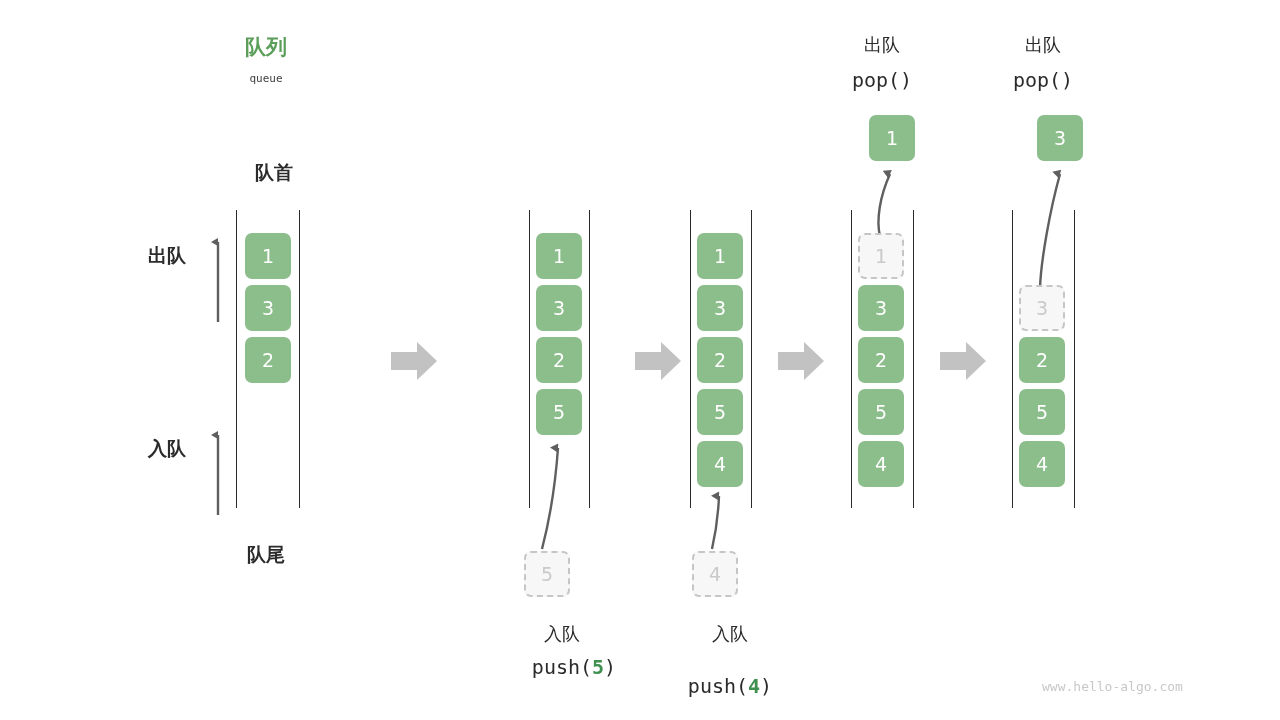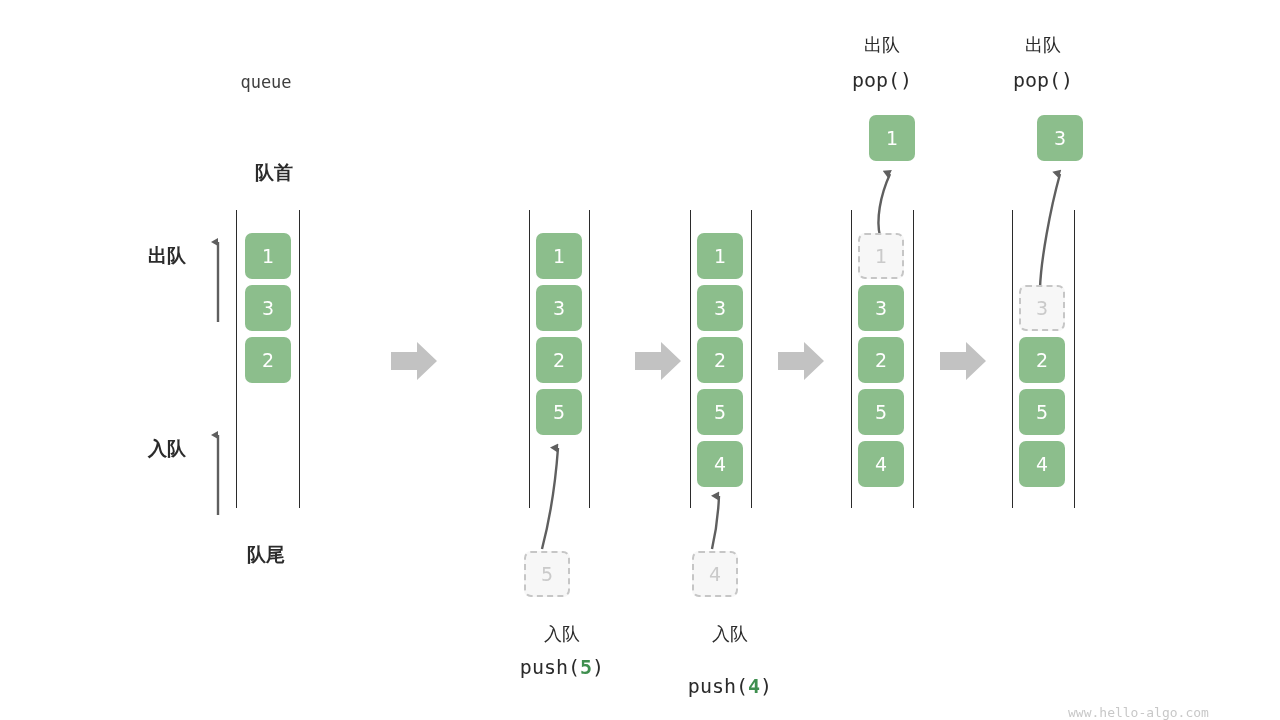--- a/index.html
+++ b/index.html
@@ -25,21 +25,21 @@
   
   .title-cn {
     font-size: 21px;
     font-weight: bold;
     color: #5a9e5a;
     text-align: center;
     white-space: nowrap;
   }
   .title-en {
     font-family: "DejaVu Sans Mono", "Liberation Mono", monospace;
-    font-size: 17px;
+    font-size: 11px;
     color: #3f3f3f;
     text-align: center;
     white-space: nowrap;
   }
   .endlabel {
     font-size: 19px;
     font-weight: bold;
     color: #2b2b2b;
     text-align: center;
     white-space: nowrap;
@@ -99,20 +99,21 @@
   
   .steparrow { width: 46px; height: 46px; }
 
   svg { overflow: visible; display: block; }
 </style>
 </head>
 <body>
 
 <div id="stage">
 
+  <div class="abs title-cn" style="left:196px; top:33px; width:140px;">队列</div>
   <div class="abs title-en" style="left:196px; top:72px; width:140px;">queue</div>
 
   <div class="abs endlabel" style="left:204px; top:160px; width:140px;">队首</div>
   <div class="abs endlabel" style="left:196px; top:542px; width:140px;">队尾</div>
 
   <div class="abs dirlabel" style="left:148px; top:243px;">出队</div>
   <svg class="abs" style="left:206px; top:232px;" width="24" height="92">
     <defs>
       <marker id="mk-up-grey" markerWidth="8" markerHeight="8" refX="4" refY="7" orient="auto" markerUnits="userSpaceOnUse">
         <path d="M0,7 L4,0 L8,7 Z" fill="#5f5f5f"></path>
@@ -150,21 +151,21 @@
   <svg class="abs" style="left:520px; top:430px;" width="80" height="130">
     <defs>
       <marker id="mk-curve-a" markerWidth="9" markerHeight="9" refX="4.5" refY="8" orient="auto" markerUnits="userSpaceOnUse">
         <path d="M0,8 L4.5,0 L9,8 Z" fill="#5f5f5f"></path>
       </marker>
     </defs>
     <path d="M22,119 C28,96 35,60 38,18" stroke="#5f5f5f" stroke-width="2.4" fill="none" marker-end="url(#mk-curve-a)"></path>
   </svg>
 
   <div class="abs op-cn" style="left:489px; top:622px; width:146px;">入队</div>
-  <div class="abs op-code" style="left:489px; top:655px; width:146px;"><span>push(</span><span class="val">5</span><span>)</span></div>
+  <div class="abs op-code" style="left:501px; top:655px; width:146px;"><span>push(</span><span class="val">5</span><span>)</span></div>
 
   <svg class="abs steparrow" style="left:635px; top:338px;" viewBox="0 0 46 46">
     <path d="M0,14 L26,14 L26,4 L46,23 L26,42 L26,32 L0,32 Z" fill="#c2c2c2"></path>
   </svg>
 
   <div class="abs rail" style="left:690px; top:210px; height:298px;"></div>
   <div class="abs rail" style="left:751px; top:210px; height:298px;"></div>
 
   <div class="abs box" style="left:697px; top:233px;">1</div>
   <div class="abs box" style="left:697px; top:285px;">3</div>
@@ -217,15 +218,15 @@
   </svg>
 
   <div class="abs rail" style="left:1012px; top:210px; height:298px;"></div>
   <div class="abs rail" style="left:1074px; top:210px; height:298px;"></div>
 
   <div class="abs box ghost" style="left:1019px; top:285px;">3</div>
   <div class="abs box" style="left:1019px; top:337px;">2</div>
   <div class="abs box" style="left:1019px; top:389px;">5</div>
   <div class="abs box" style="left:1019px; top:441px;">4</div>
 
-  <div class="abs watermark" style="left:1068px; top:679px;margin-top:26px;">www.hello-algo.com</div>
+  <div class="abs watermark" style="left:1042px; top:679px;">www.hello-algo.com</div>
 
 </div>
 
 </body></html>

